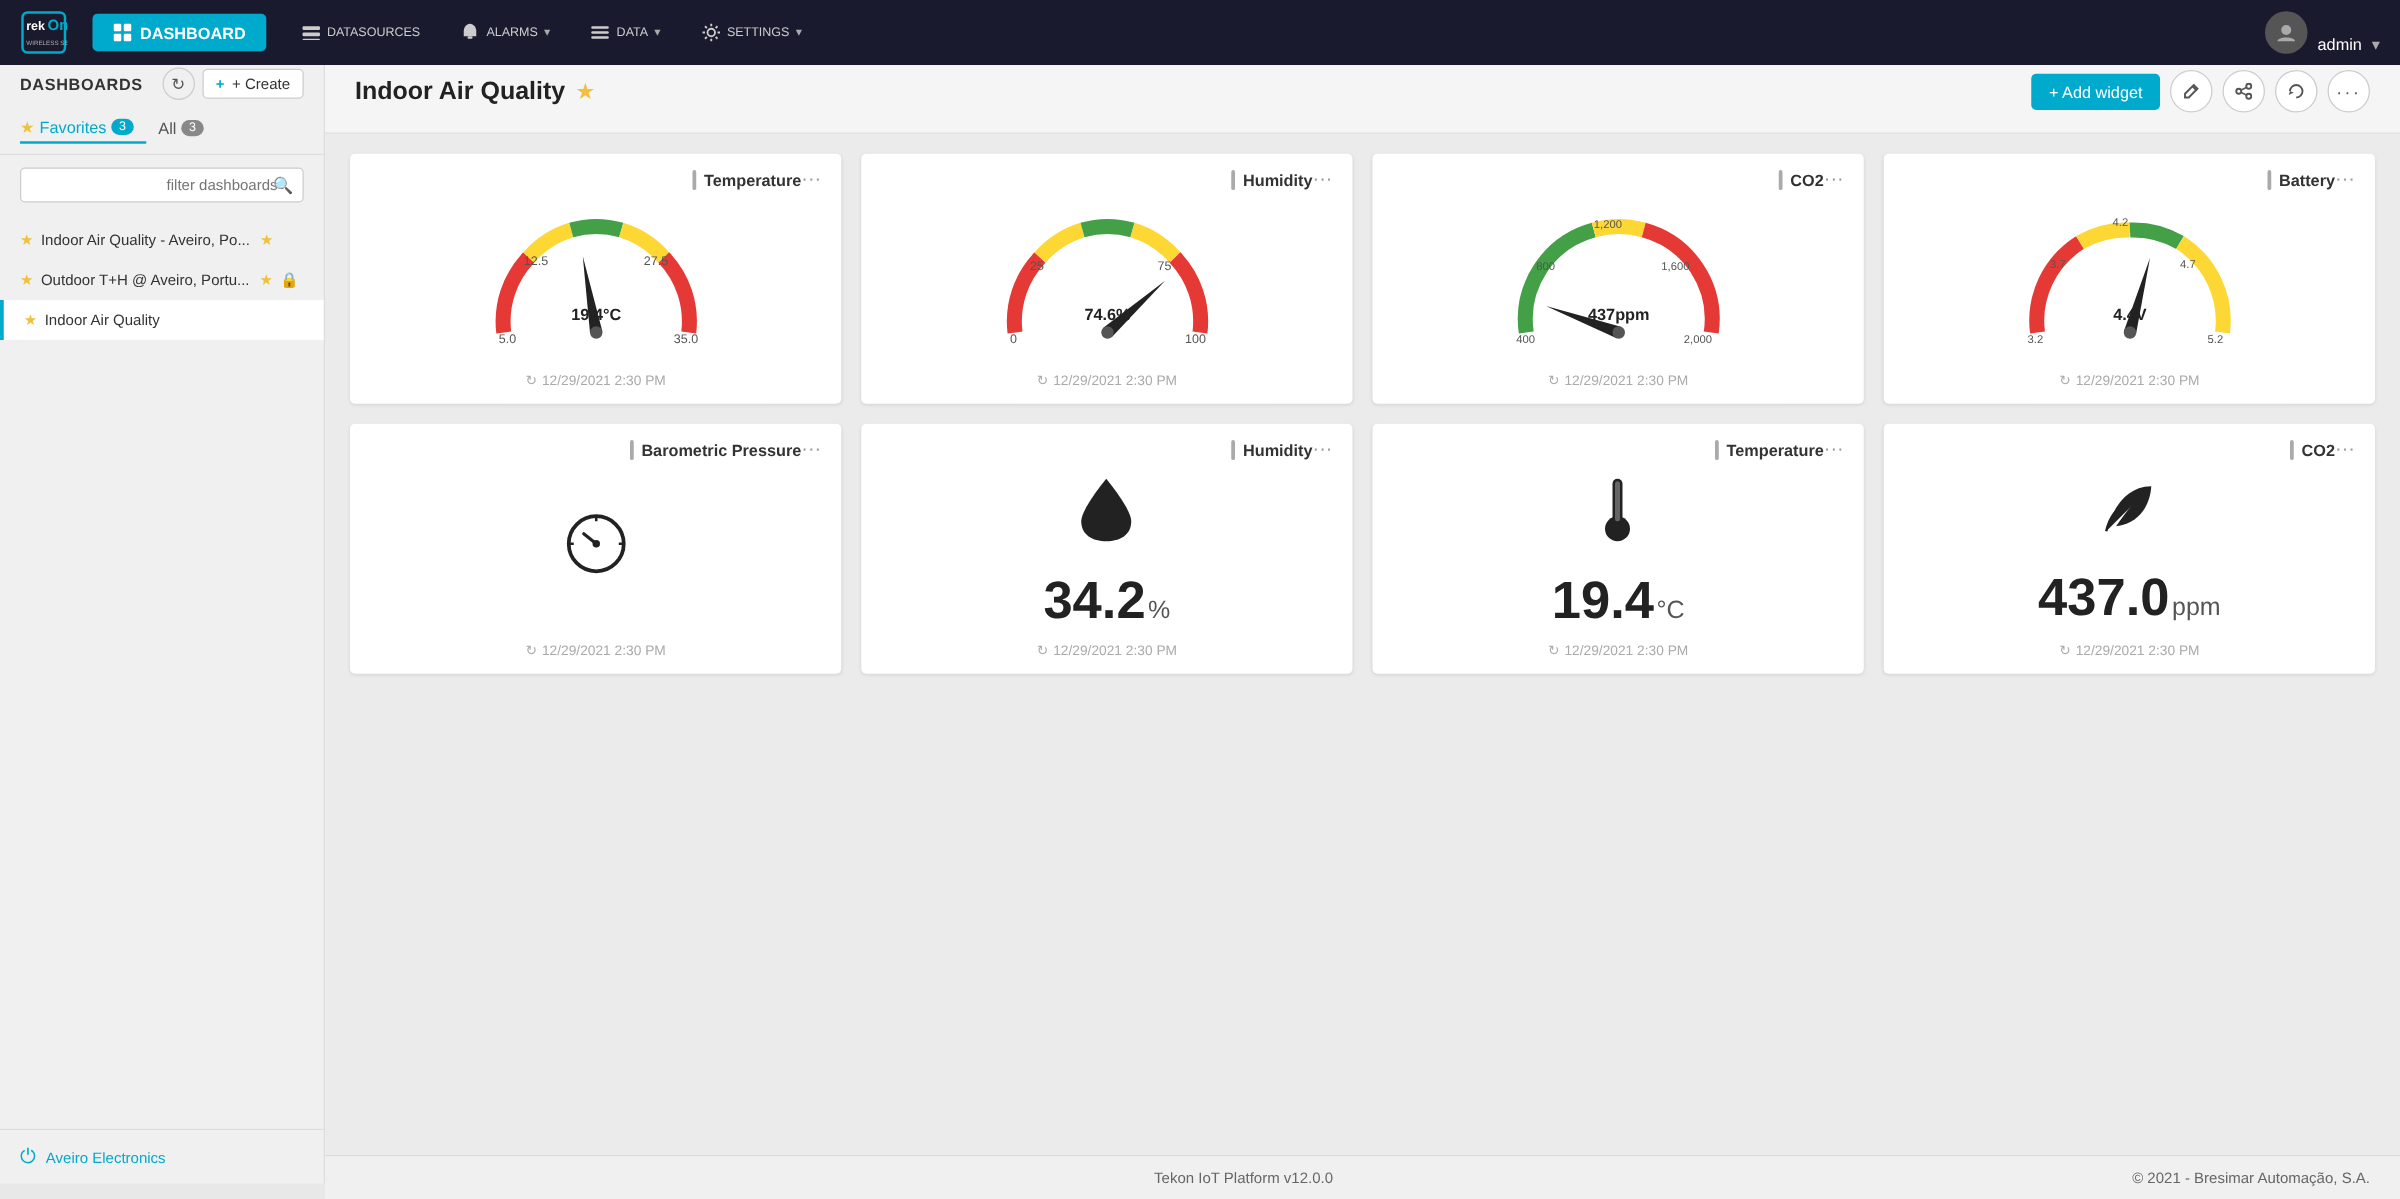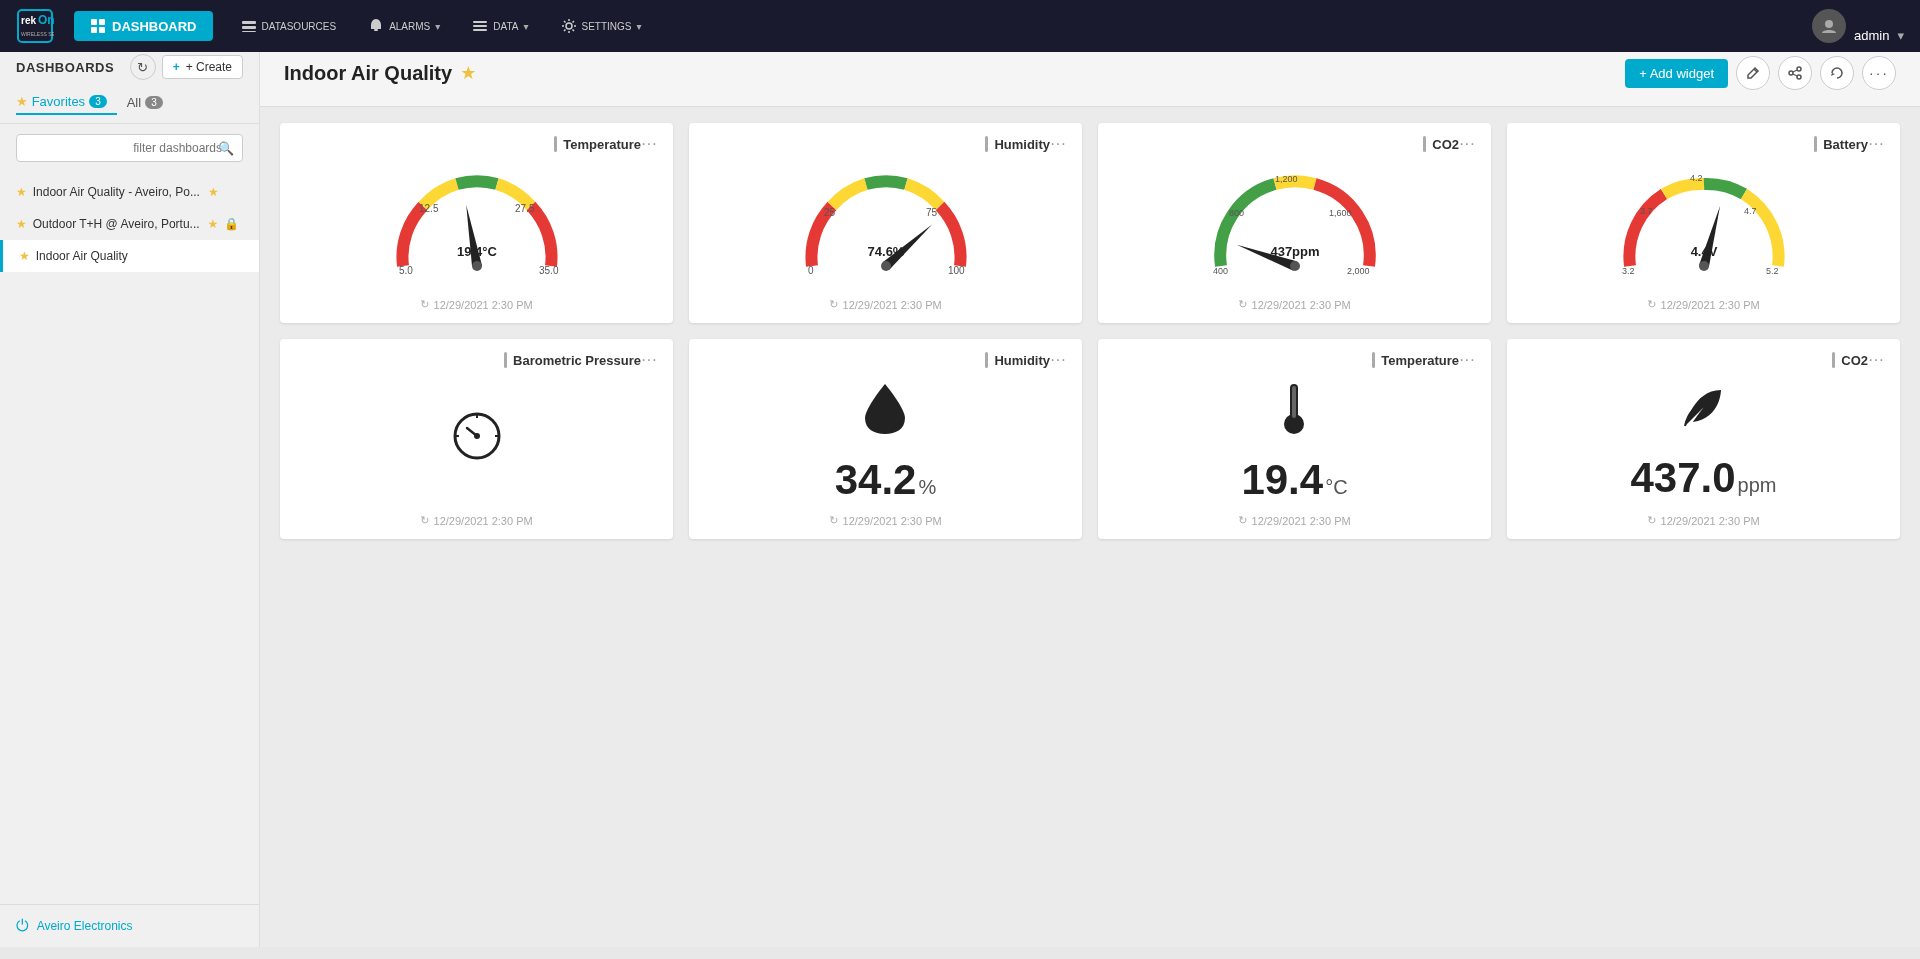--- a/index.html
+++ b/index.html
@@ -612,15 +612,20 @@
           </div>
           <div class="widget-footer">
             <span>↻</span>
             <span>12/29/2021 2:30 PM</span>
           </div>
         </div>
 
       </div>
     </div>
 
+    <div class="page-footer">
+      <span></span>
+      <span>Tekon IoT Platform v12.0.0</span>
+      <span>© 2021 - Bresimar Automação, S.A.</span>
+    </div>
   </main>
 
 </div>
 
 </body></html>

